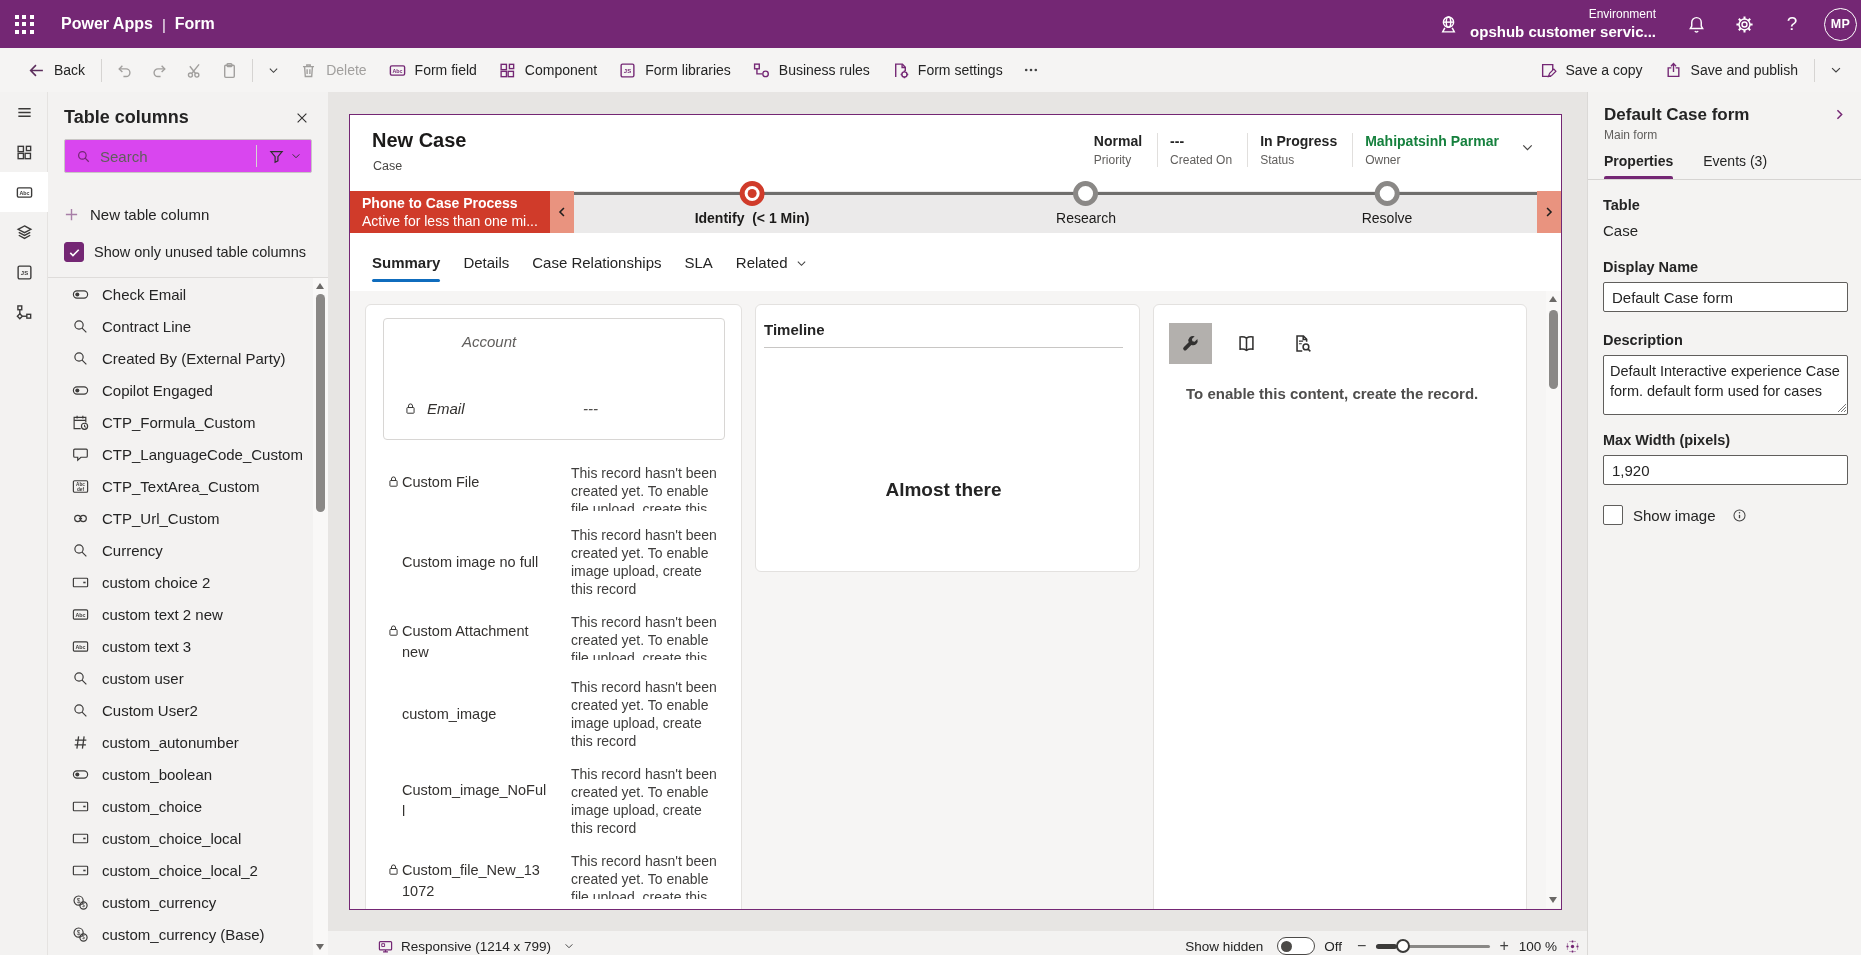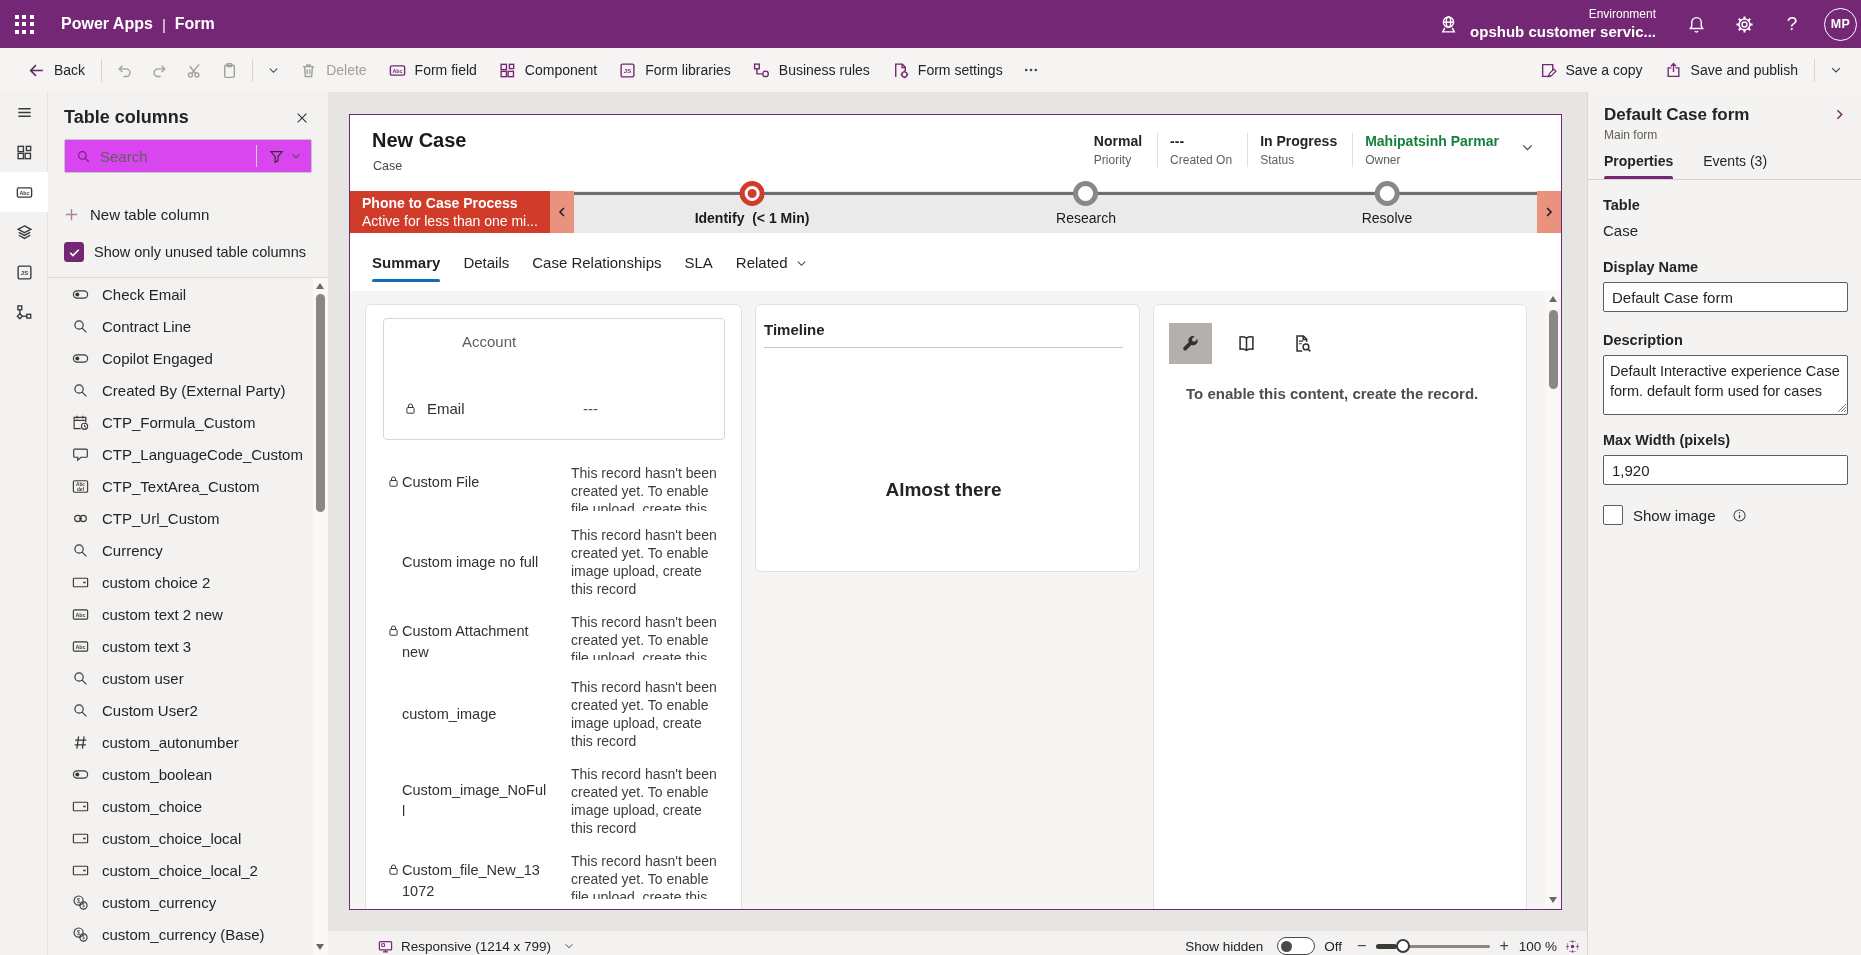--- a/index.html
+++ b/index.html
@@ -114,21 +114,21 @@
 .ftab { position:relative; font-size:15px; color:#242424; padding:19px 0; margin-right:23px; cursor:pointer; display:flex; align-items:center; gap:7px; white-space:nowrap; }
 .ftab.active { font-weight:700; }
 .ftab.active::after { content:""; position:absolute; left:0; right:0; bottom:8px; height:3px; border-radius:2px; background:#0f6cbd; }
 .ftab .chev { color:#424242; margin-top:2px; }
 .ftab .chev .ic { width:13px; height:13px; }
 
 
 .fcontent { position:absolute; left:0; right:0; top:176px; bottom:0; background:#f6f5f4; overflow:hidden; padding:13px 0 0 15px; display:flex; gap:13px; align-items:flex-start; }
 .card { background:#fff; border:1px solid #e3e1df; border-radius:6px; flex:none; }
 .col1 { width:377px; height:640px; position:relative; }
-.acct { position:absolute; left:17px; top:13px; width:342px; height:122px; border:1px solid #d8d6d4; border-radius:4px; }
+.acct { position:absolute; left:17px; top:13px; width:342px; height:122px; border:1px solid #d8d6d4; border-radius:4px;font-style:italic; }
 .acct-title { position:absolute; left:78px; top:14px; font-size:15px; color:#605e5c; }
 .acct-row { position:absolute; left:20px; right:14px; top:81px; display:flex; align-items:center; }
 .acct-row .lock { color:#323130; margin-right:10px; }
 .lock .ic { width:13px; height:13px; stroke-width:1.2; }
 .acct-row .flabel { font-size:15px; color:#33312f; }
 .acct-row .fval { margin-left:auto; margin-right:112px; font-size:15px; color:#514f4d; }
 .frows { position:absolute; left:0; top:159px; right:0; }
 .frow { display:flex; align-items:center; margin-bottom:15px; }
 .frow-label { width:205px; flex:none; padding-left:36px; position:relative; font-size:14.5px; color:#33312f; line-height:21px; overflow-wrap:anywhere; padding-right:24px; }
 .frow-label .lock { position:absolute; left:21px; top:3px; }
@@ -682,32 +682,32 @@
           <span class="cicon">
             <svg class="ic ">
               <use href="#i-lookup"></use>
             </svg>
           </span>
           <span>Contract Line</span>
         </div>
         <div class="col-item">
           <span class="cicon">
             <svg class="ic ">
+              <use href="#i-lookup"></use>
+            </svg>
+          </span>
+          <span>Created By (External Party)</span>
+        </div>
+        <div class="col-item">
+          <span class="cicon">
+            <svg class="ic ">
               <use href="#i-toggle"></use>
             </svg>
           </span>
           <span>Copilot Engaged</span>
-        </div>
-        <div class="col-item">
-          <span class="cicon">
-            <svg class="ic ">
-              <use href="#i-lookup"></use>
-            </svg>
-          </span>
-          <span>Created By (External Party)</span>
         </div>
         <div class="col-item">
           <span class="cicon">
             <svg class="ic ">
               <use href="#i-calclock"></use>
             </svg>
           </span>
           <span>CTP_Formula_Custom</span>
         </div>
         <div class="col-item">

